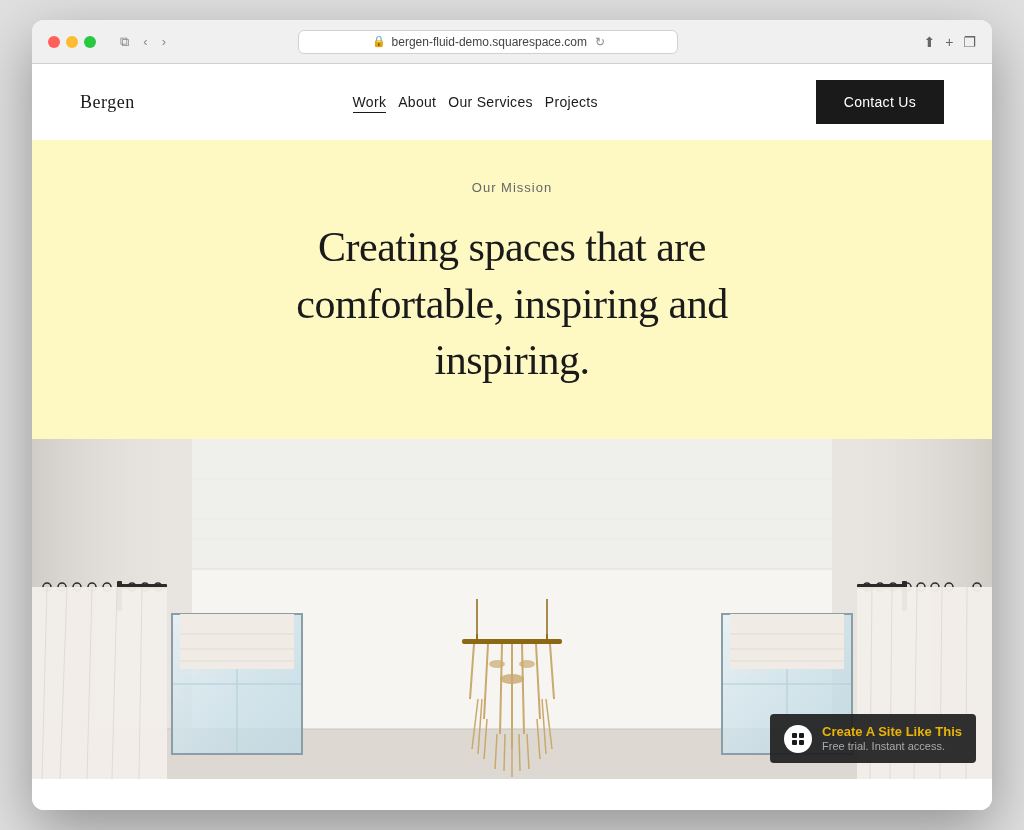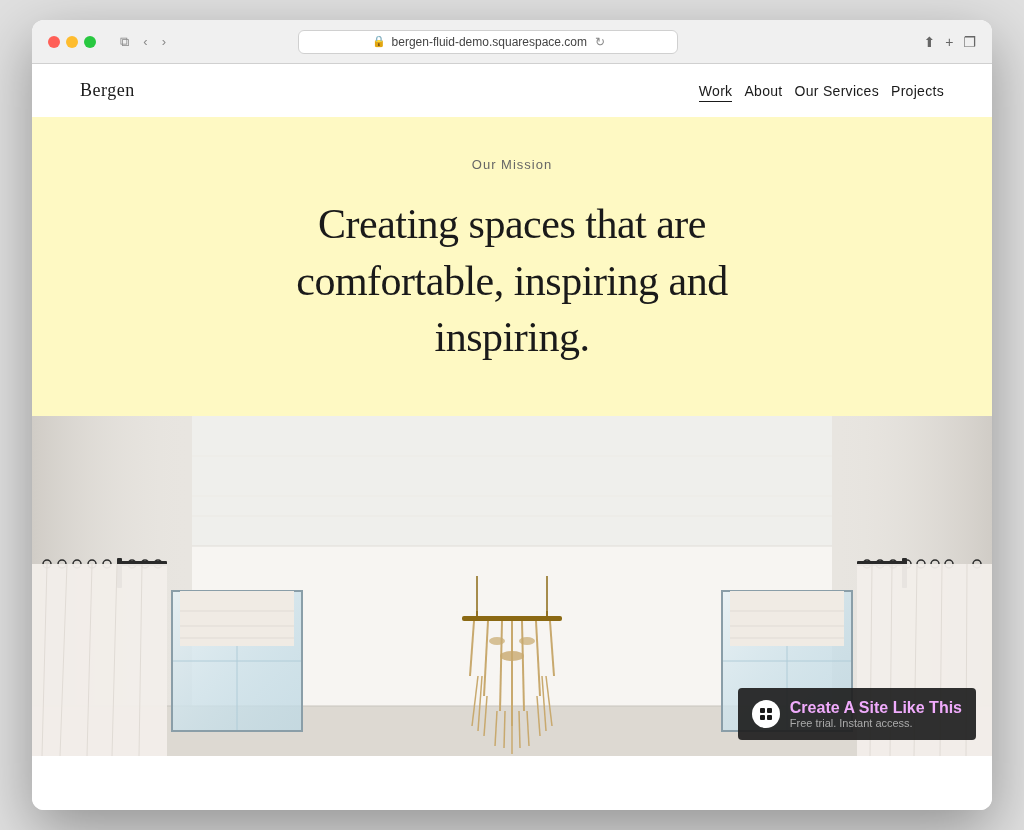--- a/index.html
+++ b/index.html
@@ -224,23 +224,23 @@
       justify-content: center;
       flex-shrink: 0;
     }
 
     .squarespace-icon svg {
       width: 16px;
       height: 16px;
     }
 
     .badge-text-main {
-      font-size: 16px;
+      font-size: 13px;
       font-weight: 600;
-      color: #f0abfc;
+      color: #eab308;
       line-height: 1.2;
     }
 
     .badge-text-sub {
       font-size: 11px;
       color: #aaa;
       line-height: 1.2;
     }
 
     
@@ -288,20 +288,21 @@
         <li>
           <a href="#">About</a>
         </li>
         <li>
           <a href="#">Our Services</a>
         </li>
         <li>
           <a href="#">Projects</a>
         </li>
       </ul>
+      <button class="contact-btn">Contact Us</button>
     </nav>
 
     <section class="hero-section">
       <p class="mission-label">Our Mission</p>
       <h1 class="hero-headline">
         <span>Creating spaces that are</span><br>
         <span>comfortable, inspiring and</span><br>
         <span>inspiring.</span>
       </h1>
     </section>

